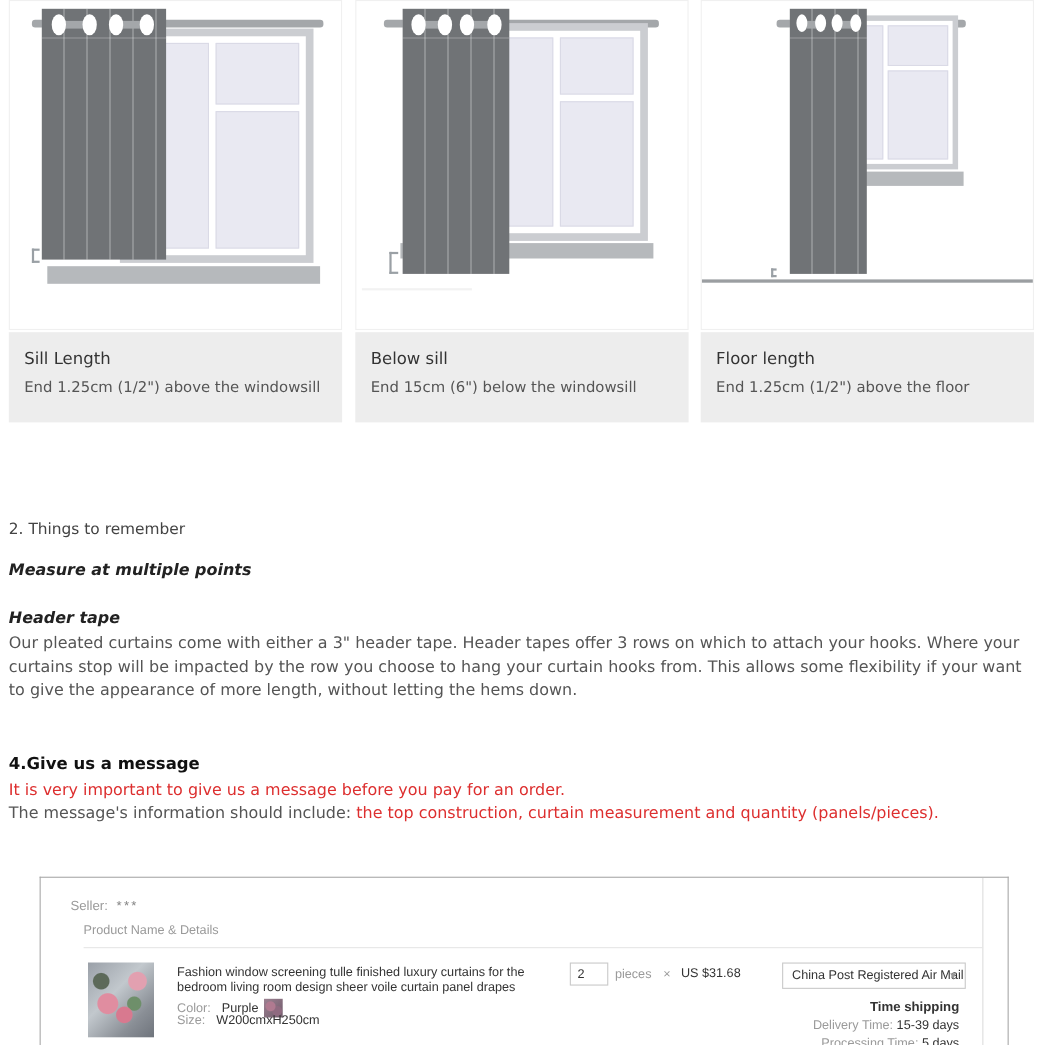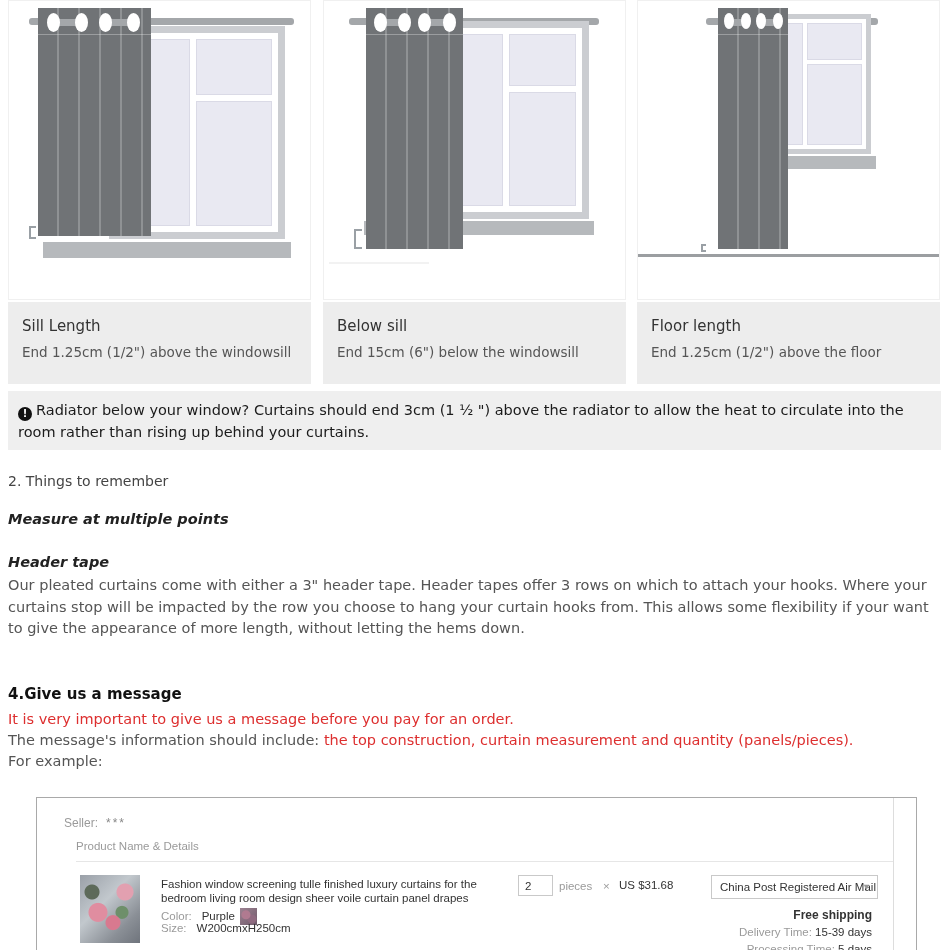--- a/index.html
+++ b/index.html
@@ -215,35 +215,31 @@
       </div>
       <div class="floorline"></div>
       <div class="bracket"></div>
     </div>
     <div class="caption">
       <div class="cap-title">Floor length</div>
       <div class="cap-desc">End 1.25cm (1/2") above the floor</div>
     </div>
   </div>
 
-  <div class="note">
-    <span class="note-ic">!</span><span>Radiator below your window? Curtains should end 3cm (1 ½ ") above the radiator to allow the heat to circulate into the room rather than rising up behind your curtains.</span>
-  </div>
 
   <div class="tblock s2-heading">2. Things to remember</div>
   <div class="tblock sub-title m1-title">Measure at multiple points</div>
   <div class="tblock sub-title ht-title">Header tape</div>
   <div class="tblock ht-body">Our pleated curtains come with either a 3" header tape. Header tapes offer 3 rows on which to attach your hooks. Where your curtains stop will be impacted by the row you choose to hang your curtain hooks from. This allows some flexibility if your want to give the appearance of more length, without letting the hems down.</div>
 
   <div class="tblock s4-heading">4.Give us a message</div>
   <div class="tblock l2">
     <span>The message's information should include: </span><span class="red">the top construction, curtain measurement and quantity (panels/pieces).</span>
   </div>
   <div class="tblock l1 red">It is very important to give us a message before you pay for an order.</div>
-  <div class="tblock l3">For example:</div>
 
   <div class="form-box">
     <div class="form-divider"></div>
     <div class="seller-row">
       <span class="lbl">Seller:</span><span class="seller-val">***</span>
     </div>
     <div class="details-row lbl">Product Name &amp; Details</div>
     <div class="hdr-divider"></div>
     <div class="thumb"></div>
     <div class="prod-title">Fashion window screening tulle finished luxury curtains for the bedroom living room design sheer voile curtain panel drapes</div>
@@ -255,21 +251,21 @@
     </div>
     <input class="qty-input" type="text" value="2" style="">
     <div class="pieces">pieces</div>
     <div class="mult">×</div>
     <div class="price">US $31.68</div>
     <div class="shipping-select">
       <span>China Post Registered Air Mail</span>
       <span class="caret">▼</span>
     </div>
     <div class="ship-info">
-      <div class="free-ship">Free shipping</div>
+      <div class="free-ship">Time shipping</div>
       <div>
         <span class="lbl">Delivery Time:</span>
         <span class="ship-val">15-39 days</span>
       </div>
       <div>
         <span class="lbl">Processing Time:</span>
         <span class="ship-val">5 days</span>
       </div>
     </div>
   </div>

